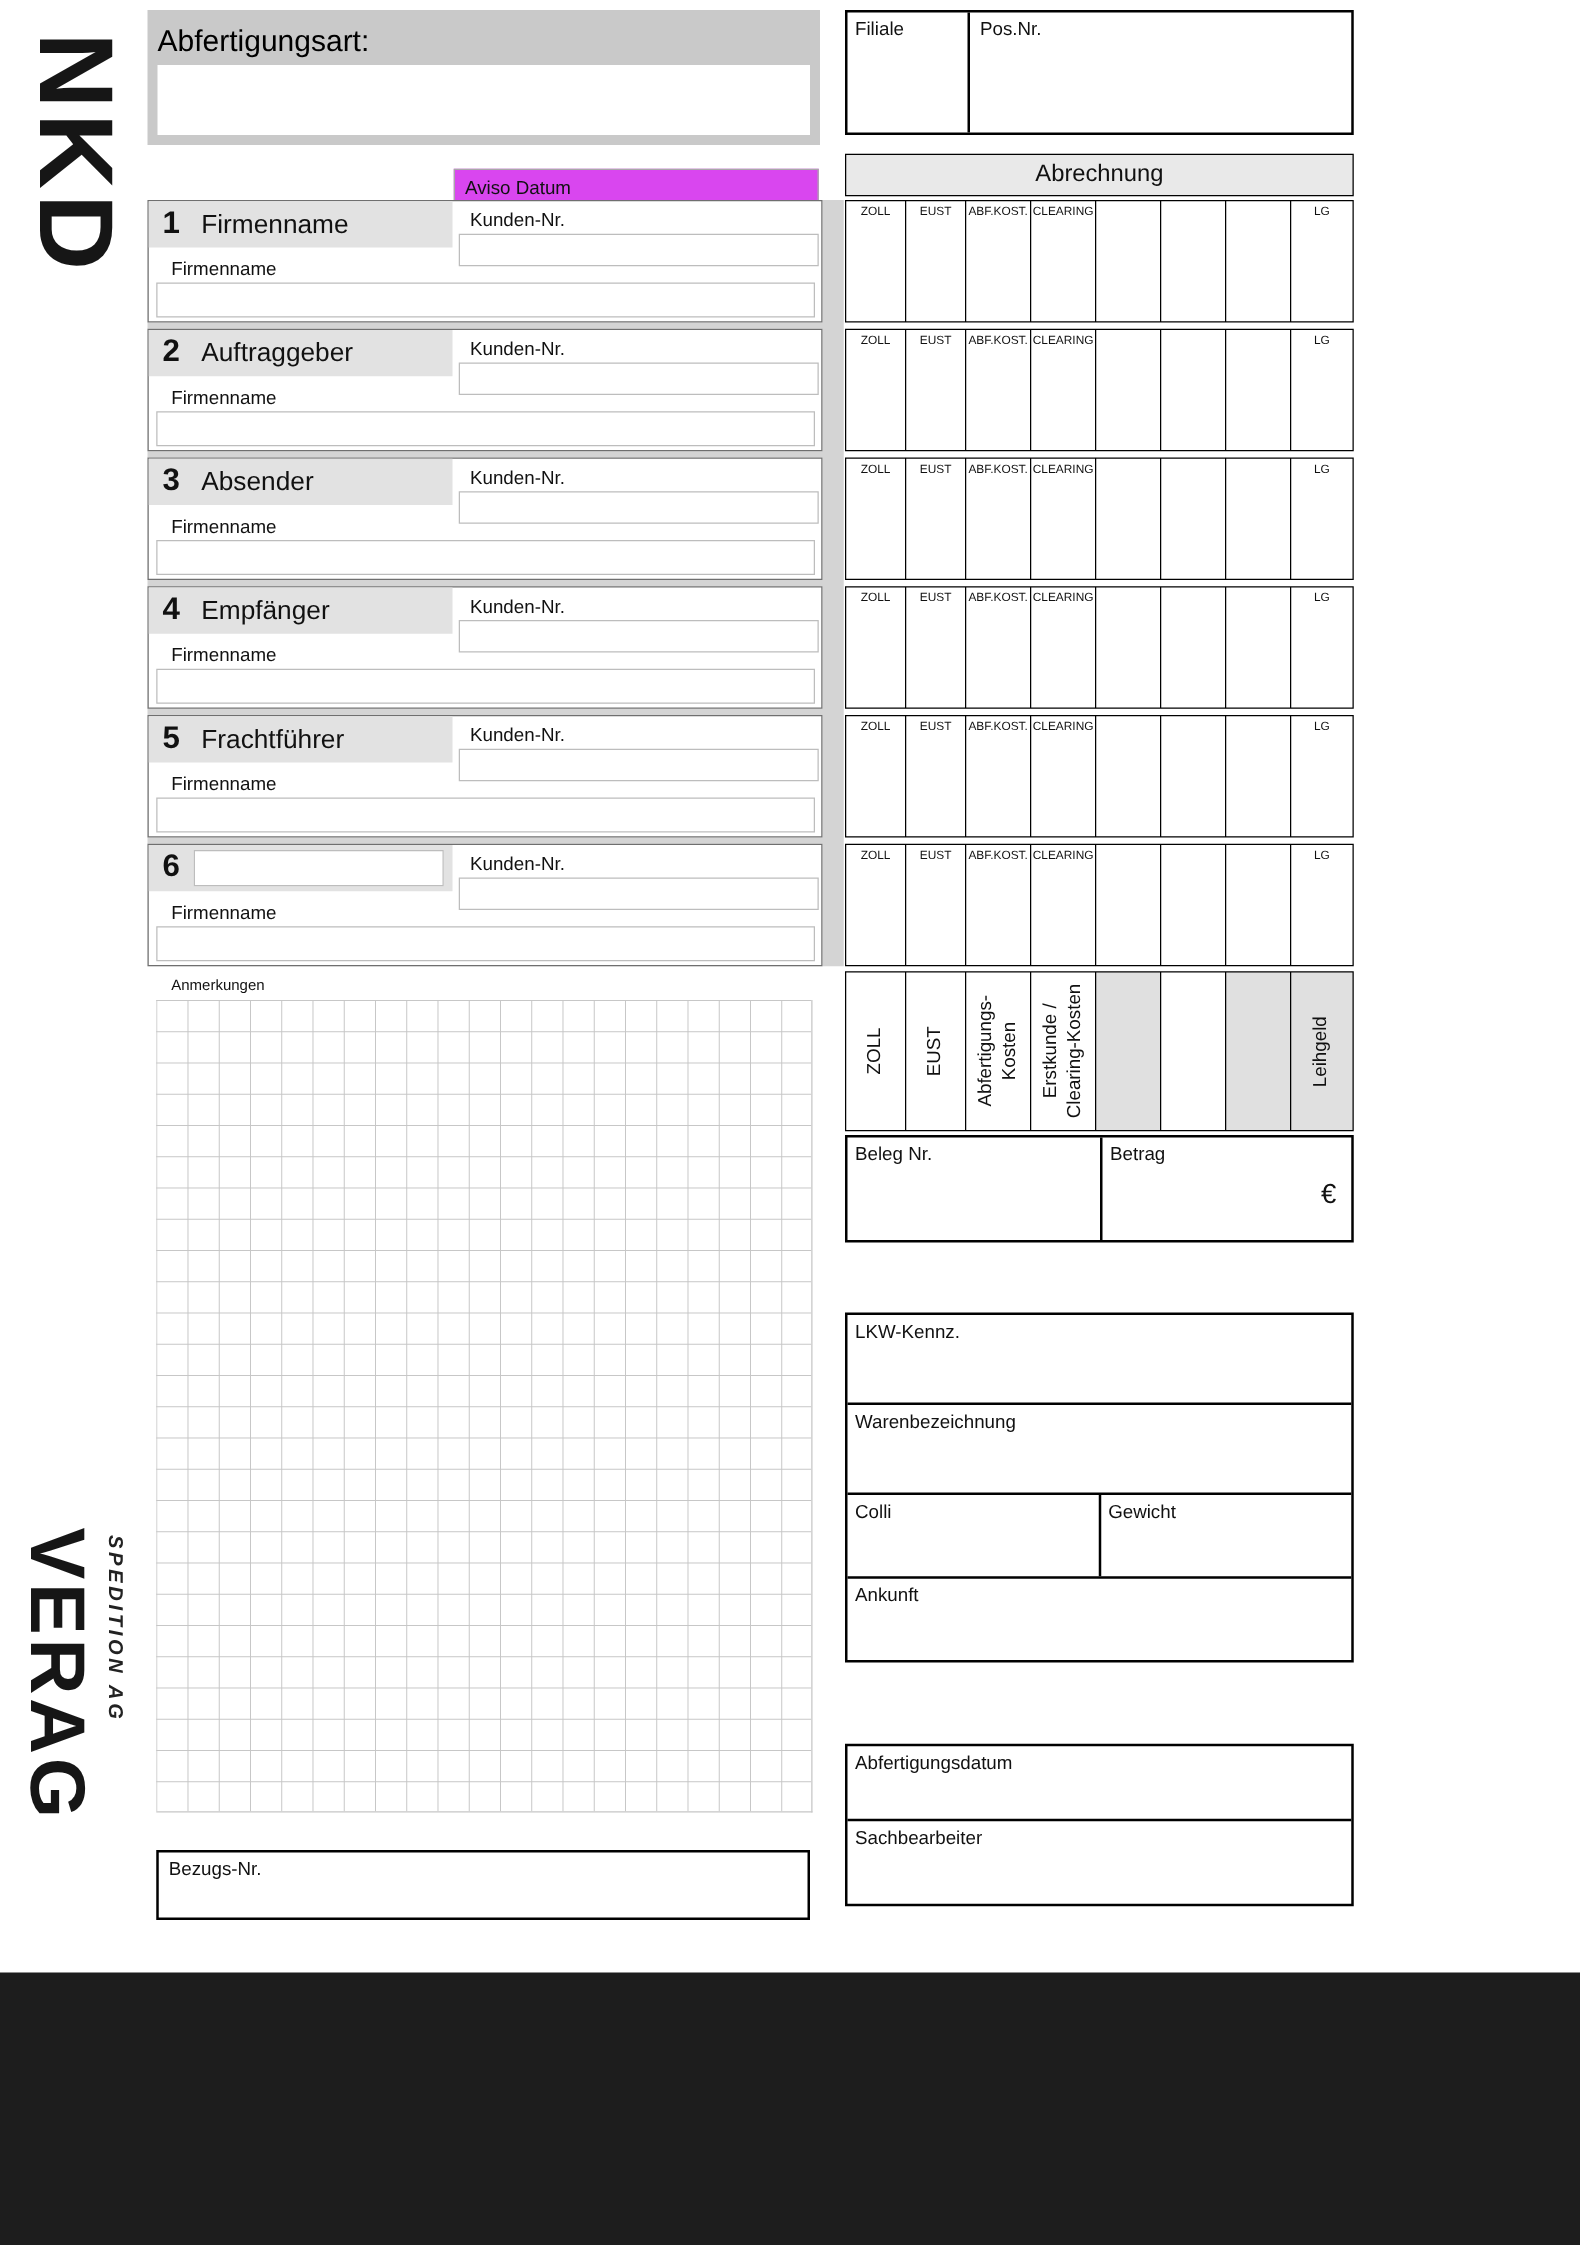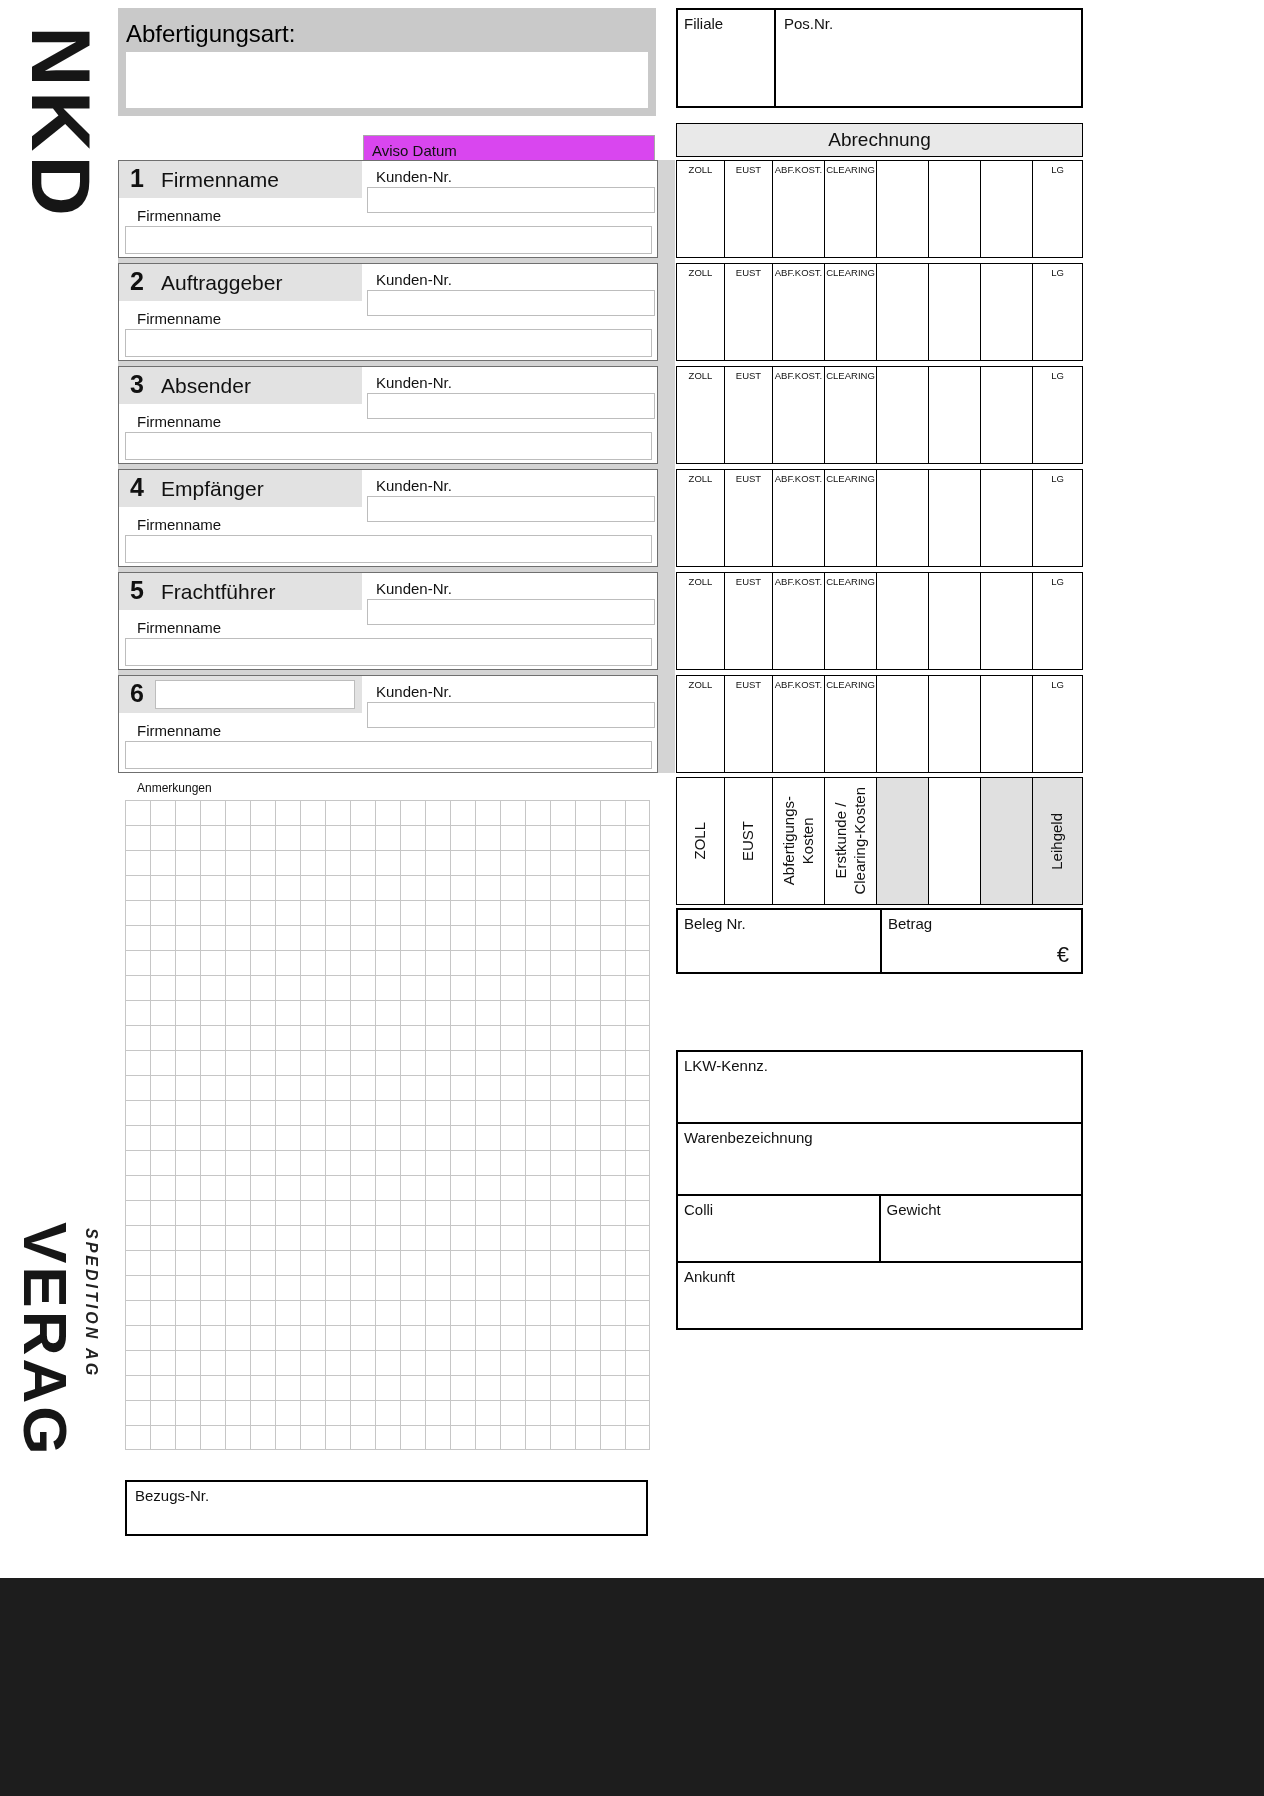--- a/index.html
+++ b/index.html
@@ -56,21 +56,21 @@
   .abr-cell-h { font-size:9.5px; white-space:nowrap; }
 
   
   .vlabels { position:absolute; left:676px; top:777px; width:407px; height:128px; display:grid;
     grid-template-columns:47px 47px 51px 51px 51px 51px 51px 1fr; background:#000; gap:1px; padding:1px; }
   .vl-cell { background:#fff; display:flex; align-items:center; justify-content:center; overflow:hidden; }
   .vl-cell.shaded { background:#e0e0e0; }
   .vl-text { writing-mode:vertical-rl; transform:rotate(180deg); font-size:15px; line-height:1.25; white-space:pre-line; text-align:center; }
 
   
-  .beleg-box { position:absolute; left:676px; top:908px; width:407px; height:66px; border:2px solid #000; background:#fff; display:flex; }
+  .beleg-box { position:absolute; left:676px; top:908px; width:407px; height:86px; border:2px solid #000; background:#fff; display:flex; }
   .beleg-cell { width:202px; padding:5px 6px; }
   .betrag-cell { flex:1; border-left:2px solid #000; padding:5px 6px; position:relative; }
   .euro { position:absolute; right:12px; top:32px; font-size:22px; }
 
   
   .lkw-box { position:absolute; left:676px; top:1050px; width:407px; height:280px; border:2px solid #000; background:#fff; display:flex; flex-direction:column; }
   .lkw-r1 { height:70px; padding:5px 6px; }
   .lkw-r2 { height:72px; border-top:2px solid #000; padding:5px 6px; }
   .lkw-r34 { flex:1; border-top:2px solid #000; display:flex; }
   .lkw-half { flex:1; padding:5px 6px; }
@@ -362,20 +362,28 @@
         <span class="cell-label">Gewicht</span>
       </div>
     </div>
     <div class="lkw-r34">
       <div class="lkw-half">
         <span class="cell-label">Ankunft</span>
       </div>
     </div>
   </div>
 
+  <div class="proc-box">
+    <div class="proc-r1">
+      <span class="cell-label">Abfertigungsdatum</span>
+    </div>
+    <div class="proc-r2">
+      <span class="cell-label">Sachbearbeiter</span>
+    </div>
+  </div>
 
   <div class="anm-label">Anmerkungen</div>
   <div class="anm-grid"></div>
 
   <div class="bezug-box">
     <span class="cell-label">Bezugs-Nr.</span>
   </div>
 
   <div class="footer-bar"></div>
 

